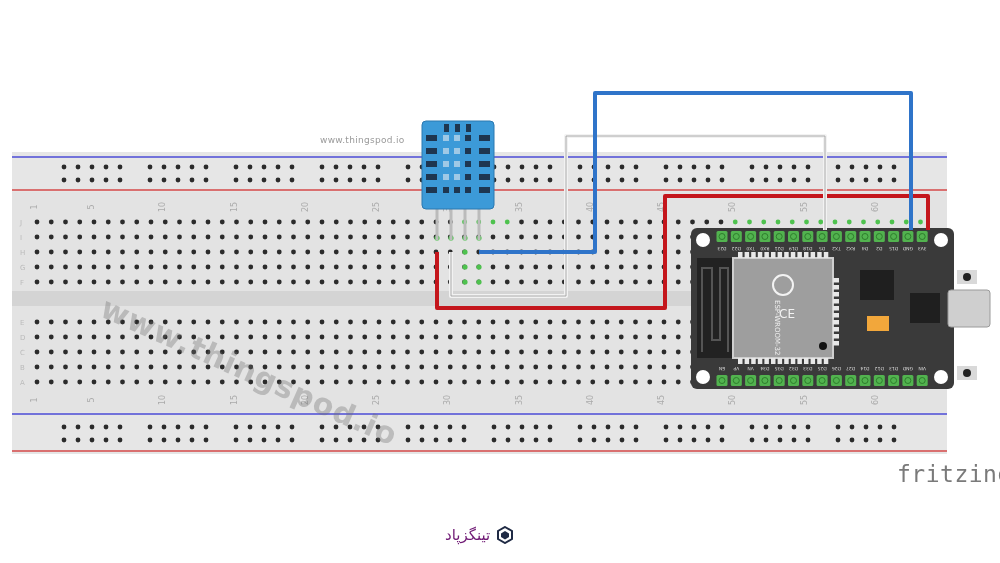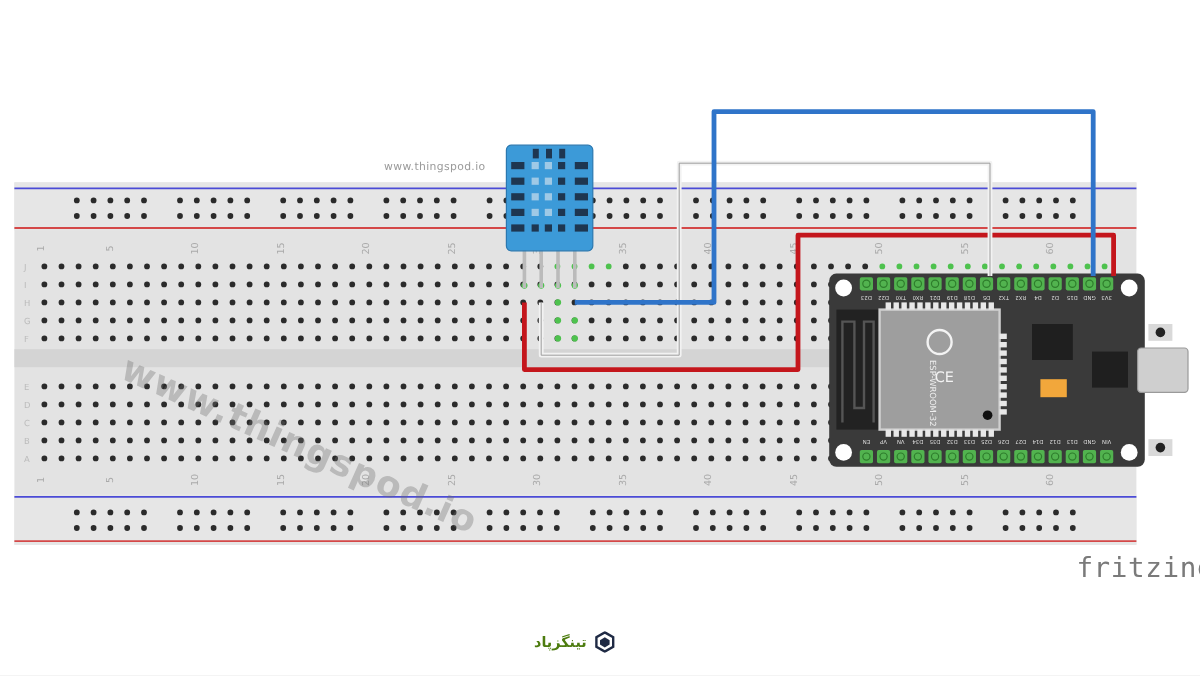--- a/index.html
+++ b/index.html
@@ -2,21 +2,21 @@
 <html><head>
 <meta charset="utf-8">
 <style>
   html,body{margin:0;padding:0;}
   body{width:1000px;height:563px;background:#ffffff;position:relative;overflow:hidden;font-family:"DejaVu Sans",sans-serif;}
   #stage{position:absolute;left:0;top:0;width:1000px;height:563px;}
   .wm-top{position:absolute;left:320px;top:135px;font-size:9px;color:#9a9a9a;letter-spacing:0.3px;}
   .wm-diag{position:absolute;left:110px;top:290px;font-size:30px;font-weight:bold;color:rgba(110,110,110,0.35);transform:rotate(24deg);transform-origin:left top;letter-spacing:1px;white-space:nowrap;}
   .fritzing{position:absolute;left:897px;top:461px;font-size:23px;color:#7a7a7a;font-family:"DejaVu Sans Mono",monospace;letter-spacing:0.5px;}
   .brand{position:absolute;left:445px;top:526px;display:flex;align-items:center;gap:6px;}
-  .brand-text{font-size:12px;font-weight:bold;color:#4d7c0f;}
+  .brand-text{font-size:15px;font-weight:normal;color:#701a75;}
 </style>
 </head>
 <body>
 
 <svg id="stage" viewBox="0 0 1000 563" xmlns="http://www.w3.org/2000/svg">
 
   <g>
     <rect x="12" y="152" width="935" height="302" fill="#e3e3e3"></rect>
 
     <rect x="12" y="152" width="935" height="40" fill="#e6e6e6"></rect>

